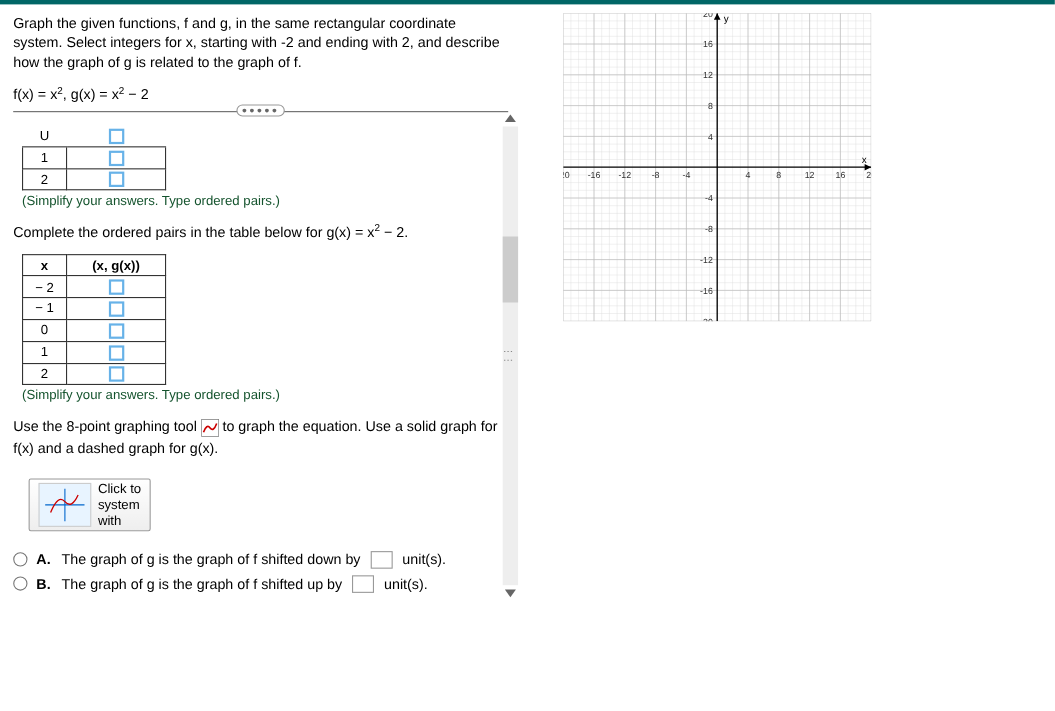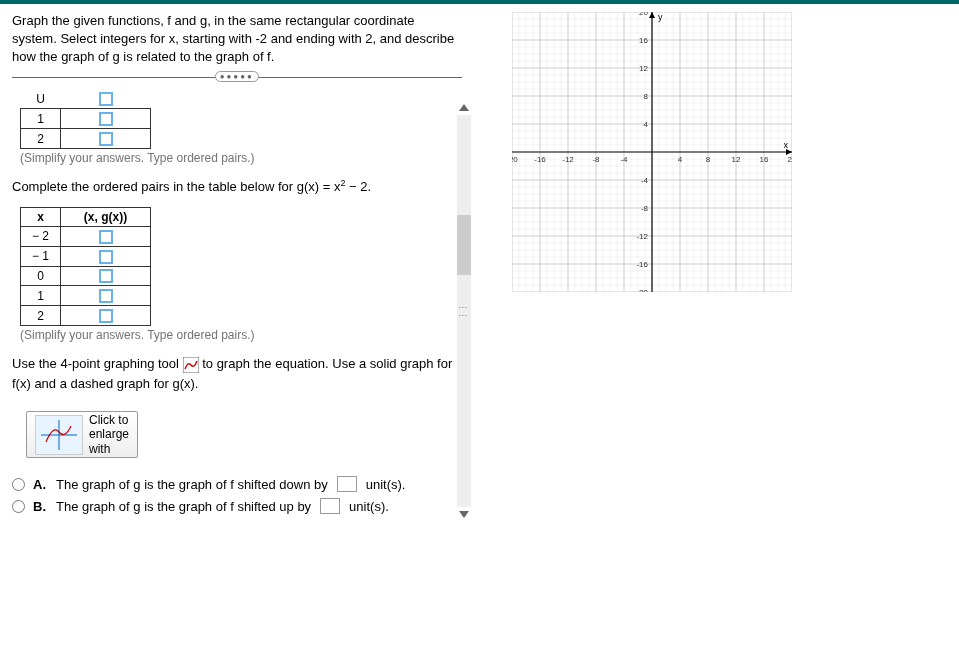--- a/index.html
+++ b/index.html
@@ -10,21 +10,21 @@
     .right-panel { flex: 1; padding: 8px; }
     .problem-text { margin-bottom: 10px; line-height: 1.4; }
     .formula-text { margin-bottom: 8px; }
     sup { font-size: 9px; }
     .divider-line { border-top: 1px solid #666; position: relative; margin: 8px 0 12px; }
     .divider-dots { position: absolute; left: 50%; transform: translateX(-50%); top: -7px; background: #fff; padding: 0 4px; color: #666; letter-spacing: 2px; border: 1px solid #999; border-radius: 8px; font-size: 8px; }
     table.data-table { border-collapse: collapse; margin: 4px 0 2px 8px; font-size: 12px; }
     table.data-table th, table.data-table td { border: 1px solid #333; padding: 2px 6px; text-align: center; min-width: 40px; }
     table.data-table td.input-cell { min-width: 90px; }
     .ans-box { display: inline-block; width: 14px; height: 14px; border: 2px solid #67b2e8; background: #fff; vertical-align: middle; }
-    .hint { color: #737373; font-size: 12px; margin-bottom: 12px; margin-left: 8px; }
+    .hint { color: #14532d; font-size: 12px; margin-bottom: 12px; margin-left: 8px; }
     .section-text { margin: 10px 0; line-height: 1.5; }
     .graph-icon { display: inline-block; width: 16px; height: 16px; vertical-align: middle; }
     .enlarge-btn { display: inline-flex; align-items: center; border: 1px solid #999; background: linear-gradient(#fff,#eee); padding: 1px 8px; margin: 8px 0 12px 14px; cursor: pointer; border-radius: 2px; }
     .enlarge-btn .icon-holder { width: 48px; height: 40px; background: #e8f4ff; border: 1px solid #ccc; margin-right: 6px; display: flex; align-items: center; justify-content: center; }
     .enlarge-btn .btn-text { font-size: 12px; line-height: 1.2; }
     .choice { margin: 6px 0; display: flex; align-items: center; gap: 6px; }
     .choice input[type="radio"] { margin-right: 2px; }
     .choice-label { font-weight: bold; margin-right: 4px; }
     .small-ans { display: inline-block; width: 20px; height: 16px; border: 1px solid #999; background: #fff; vertical-align: middle; margin: 0 3px; }
     .scroll-area { position: absolute; right: 2px; top: 100px; bottom: 10px; width: 16px; display: flex; flex-direction: column; align-items: center; justify-content: space-between; }
@@ -38,20 +38,23 @@
     .graph-container { position: relative; width: 280px; height: 280px; margin-left: 10px; }
     .graph-container svg { width: 100%; height: 100%; }
   </style>
 </head>
 <body>
 
 <div class="topbar"></div>
 <div class="content">
   <div class="left-panel">
     <div class="problem-text">Graph the given functions, f and g, in the same rectangular coordinate system. Select integers for x, starting with -2 and ending with 2, and describe how the graph of g is related to the graph of f.</div>
+    <div class="formula-text">
+      <span>f(x) = x</span><sup>2</sup><span>, g(x) = x</span><sup>2</sup><span> − 2</span>
+    </div>
     <div class="divider-line">
       <span class="divider-dots">●●●●●</span>
     </div>
 
     <table class="data-table">
       <tbody>
           <tr>
             <td style="border-top:none;border-left:none;border-right:none;">U</td>
             <td class="input-cell" style="border-top:none;border-left:none;border-right:none;"><span class="ans-box"></span></td>
           </tr>
@@ -95,39 +98,39 @@
           </tr>
       <tr>
             <td>2</td>
             <td class="input-cell"><span class="ans-box"></span></td>
           </tr>
     </tbody>
       </table>
     <div class="hint">(Simplify your answers. Type ordered pairs.)</div>
 
     <div class="section-text">
-      <span>Use the 4-point graphing tool </span>
+      <span>Use the 8-point graphing tool </span>
       <svg class="graph-icon" viewBox="0 0 16 16">
           <rect x="0" y="0" width="16" height="16" fill="#fff" stroke="#666"></rect>
           <path d="M2 12 Q5 4 8 8 T14 4" stroke="#c00" fill="none" stroke-width="1.5"></path>
         </svg>
       <span> to graph the equation. Use a solid graph for f(x) and a dashed graph for g(x).</span>
     </div>
 
     <div class="enlarge-btn">
       <div class="icon-holder">
         <svg width="36" height="30" viewBox="0 0 36 30">
             <line x1="18" y1="0" x2="18" y2="30" stroke="#06c"></line>
             <line x1="0" y1="15" x2="36" y2="15" stroke="#06c"></line>
             <path d="M5 22 Q12 5 18 12 T30 6" stroke="#c00" fill="none" stroke-width="1.2"></path>
           </svg>
       </div>
       <div class="btn-text">
         <span>Click to</span><br>
-        <span>enlarge</span><br>
+        <span>system</span><br>
         <span>with</span>
       </div>
     </div>
 
 
     <div class="choice">
       <input type="radio" name="ch" style="">
       <span class="choice-label">A.</span>
       <span>The graph of g is the graph of f shifted down by </span>
       <span class="small-ans"></span>

